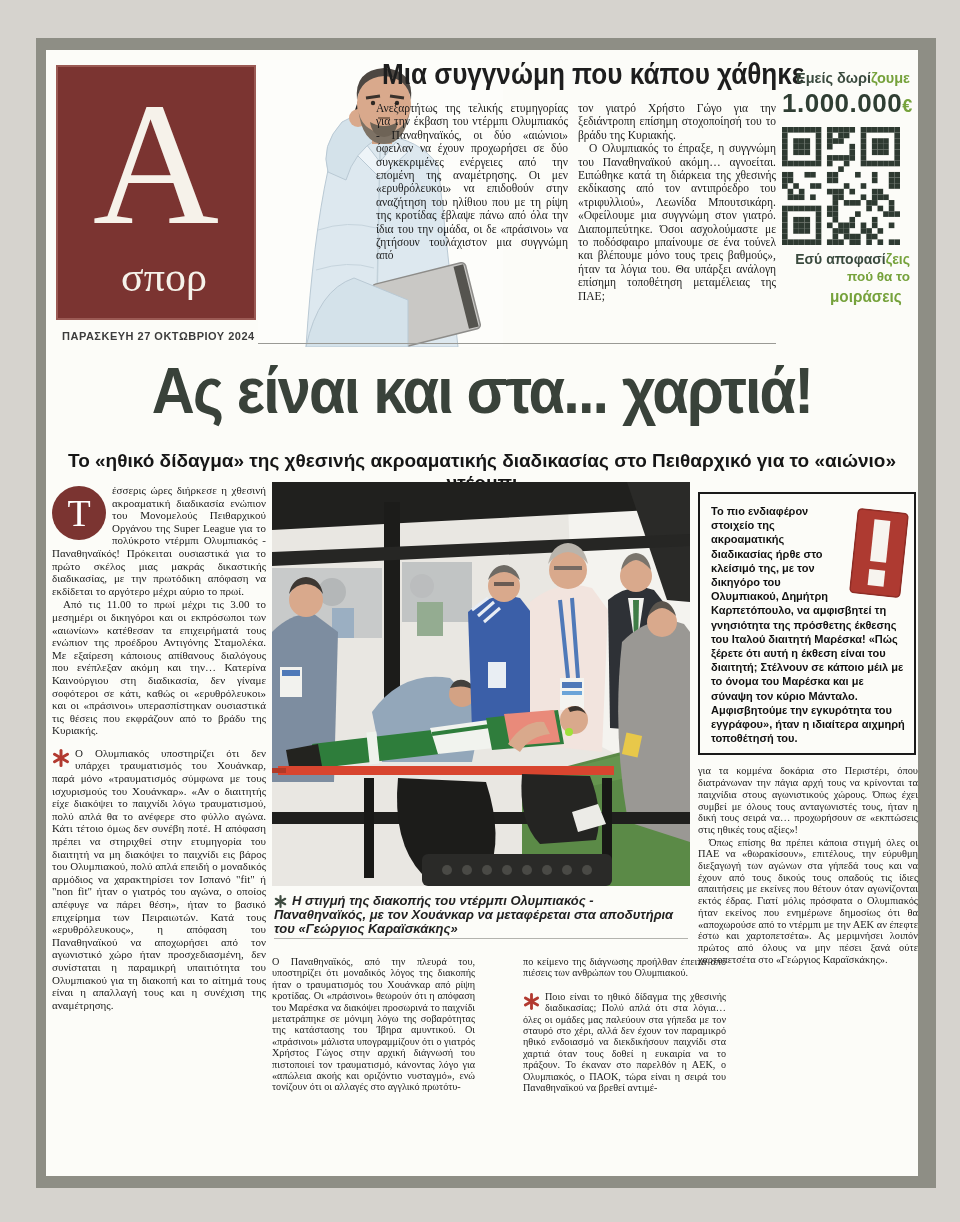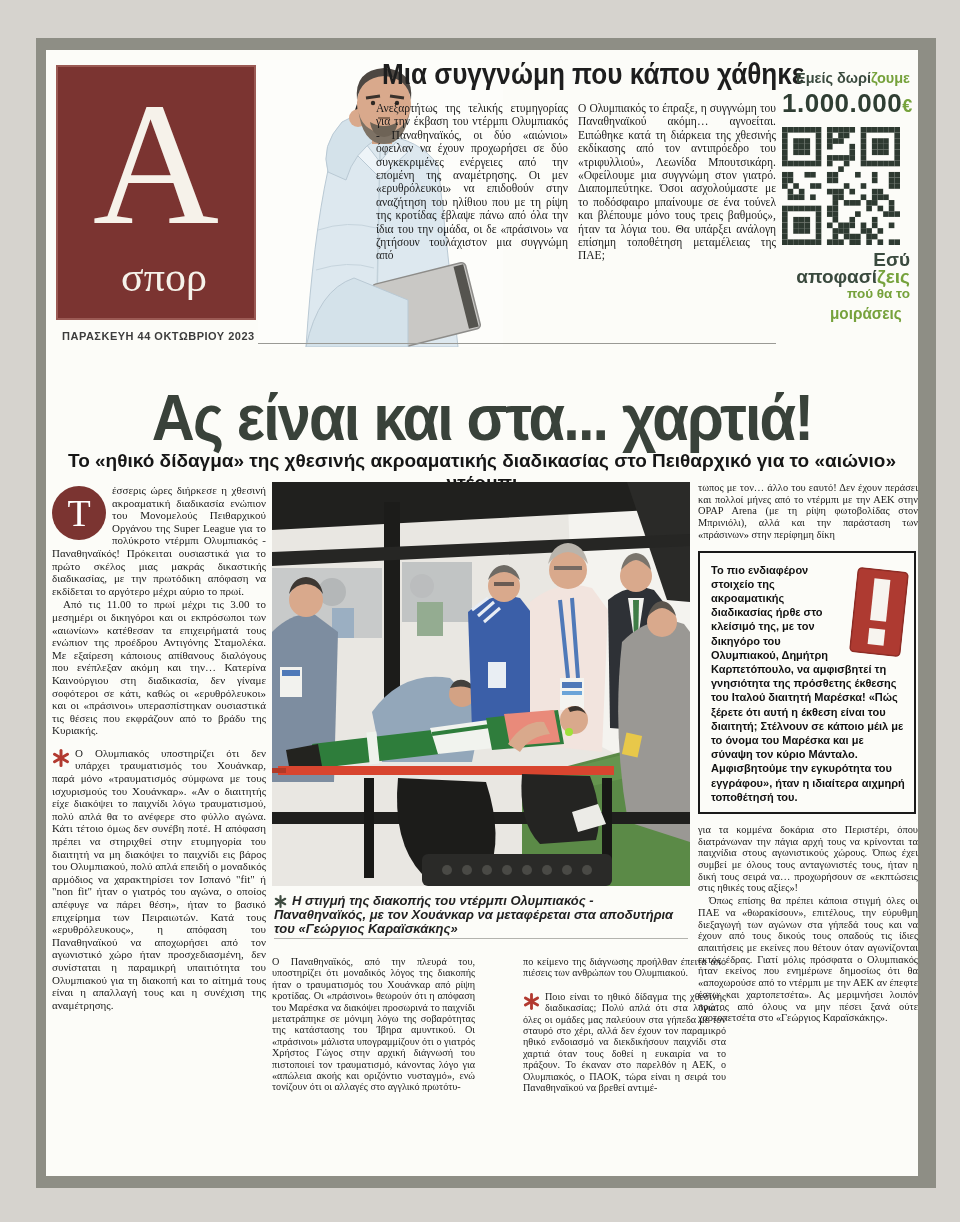--- a/index.html
+++ b/index.html
@@ -50,26 +50,26 @@
   .top-colA{left:330px;width:192px;text-align:right;}
   .top-colB{left:532px;width:198px;}
   .top-rule{position:absolute;left:212px;top:293px;width:518px;border-top:1px solid #9a9a95;}
   
   .promo{position:absolute;left:736px;top:20px;width:128px;font-family:"Liberation Sans",sans-serif;text-align:right;}
   .promo .l1{font-size:14.5px;font-weight:800;color:#3a4a3e;}
   .promo .green{color:#76a23c;}
   .promo .amount{font-size:26px;font-weight:800;color:#2f3e33;letter-spacing:.5px;margin-top:2px;}
   .promo .amount .cur{font-size:18px;color:#76a23c;font-weight:700;}
   .promo .qr{margin:8px 0 6px 0;}
-  .promo .l2{font-size:19px;font-weight:800;color:#3a4a3e;line-height:17px;}
+  .promo .l2{font-size:14px;font-weight:800;color:#3a4a3e;line-height:17px;}
   .promo .l3{font-size:13.5px;font-weight:700;color:#76a23c;line-height:17px;}
   .promo .l4{font-size:17px;font-weight:800;color:#76a23c;margin-top:2px;}
   
   .main-headline{
-    position:absolute;left:0;top:331px;width:100%;text-align:center;
+    position:absolute;left:0;top:304px;width:100%;text-align:center;
     font-family:"Liberation Sans",sans-serif;font-weight:800;font-size:64px;
     color:#39423a;letter-spacing:-2px;
   }
   .main-headline .condense{transform:scaleX(.93);transform-origin:center;}
   .deck{
     position:absolute;left:0;top:400px;width:100%;text-align:center;
     font-family:Liberation Sans, sans-serif;font-weight:700;font-size:19px;color:#161616;
   }
   
   .bodycol{color:#1b1b1b;text-align:justify;overflow:hidden;}
@@ -106,21 +106,21 @@
 </head>
 <body>
 
 <div class="page">
   <div class="paper">
 
     <div class="logo-box">
       <span class="logo-letter">Α</span>
       <span class="logo-word">σπορ</span>
     </div>
-    <div class="date-line">ΠΑΡΑΣΚΕΥΗ 44 ΟΚΤΩΒΡΙΟΥ 2023</div>
+    <div class="date-line">ΠΑΡΑΣΚΕΥΗ 27 ΟΚΤΩΒΡΙΟΥ 2024</div>
 
     <div class="man-photo">
       <svg viewBox="0 0 245 287" width="245" height="287">
         <rect x="0" y="0" width="245" height="287" fill="#fdfdfa"></rect>
 
         <path d="M70,110 Q95,78 125,76 Q160,78 180,105 L200,287 L48,287 Q55,180 70,110 Z" fill="#dde8ef" stroke="#b9c9d4" stroke-width="1"></path>
         <path d="M122,92 L118,287" stroke="#c2d1da" stroke-width="1.5" fill="none"></path>
         <path d="M60,170 Q90,160 118,168 M58,210 Q90,200 116,208" stroke="#c6d4dd" stroke-width="1" fill="none"></path>
 
         <path d="M108,84 L122,102 L138,82 L150,92 L122,118 L98,94 Z" fill="#eef4f8" stroke="#b9c9d4" stroke-width="1"></path>
@@ -154,20 +154,21 @@
       </svg>
     </div>
 
     <div class="top-headline">
       <span class="condense">Μια συγγνώμη που κάπου χάθηκε</span>
     </div>
     <div class="top-col top-colA bodycol">
       <p>Ανεξαρτήτως της τελικής ετυμηγορίας για την έκβαση του ντέρμπι Ολυμπιακός - Παναθηναϊκός, οι δύο «αιώνιοι» όφειλαν να έχουν προχωρήσει σε δύο συγκεκριμένες ενέργειες από την επομένη της αναμέτρησης. Οι μεν «ερυθρόλευκοι» να επιδοθούν στην αναζήτηση του ηλίθιου που με τη ρίψη της κροτίδας έβλαψε πάνω από όλα την ίδια του την ομάδα, οι δε «πράσινοι» να ζητήσουν τουλάχιστον μια συγγνώμη από</p>
     </div>
     <div class="top-col top-colB bodycol">
+      <p>τον γιατρό Χρήστο Γώγο για την ξεδιάντροπη επίσημη στοχοποίησή του το βράδυ της Κυριακής.</p>
       <p>Ο Ολυμπιακός το έπραξε, η συγγνώμη του Παναθηναϊκού ακόμη… αγνοείται. Ειπώθηκε κατά τη διάρκεια της χθεσινής εκδίκασης από τον αντιπρόεδρο του «τριφυλλιού», Λεωνίδα Μπουτσικάρη. «Οφείλουμε μια συγγνώμη στον γιατρό. Διαπομπεύτηκε. Όσοι ασχολούμαστε με το ποδόσφαιρο μπαίνουμε σε ένα τούνελ και βλέπουμε μόνο τους τρεις βαθμούς», ήταν τα λόγια του. Θα υπάρξει ανάλογη επίσημη τοποθέτηση μεταμέλειας της ΠΑΕ;</p>
     </div>
     <div class="top-rule"></div>
 
     <div class="promo">
       <div class="l1"><span>Εμείς δωρί</span><span class="green">ζουμε</span></div>
       <div class="amount"><span>1.000.000</span><span class="cur">€</span></div>
       <div class="qr">
         <svg id="qr" viewBox="0 0 126 126" width="118" height="118">
             <rect x="0" y="0" width="6" height="6" fill="#2e3a31"></rect>
@@ -543,21 +544,20 @@
                 <rect x="7.5" y="0" width="3" height="18" rx="1.5"></rect>
                 <rect x="7.5" y="0" width="3" height="18" rx="1.5" transform="rotate(60 9 9)"></rect>
                 <rect x="7.5" y="0" width="3" height="18" rx="1.5" transform="rotate(120 9 9)"></rect>
               </g>
             </svg>
         </span><span>Ποιο είναι το ηθικό δίδαγμα της χθεσινής διαδικασίας; Πολύ απλά ότι στα λόγια… όλες οι ομάδες μας παλεύουν στα γήπεδα με τον σταυρό στο χέρι, αλλά δεν έχουν τον παραμικρό ηθικό ενδοιασμό να διεκδικήσουν παιχνίδι στα χαρτιά όταν τους δοθεί η ευκαιρία να το πράξουν. Το έκαναν στο παρελθόν η ΑΕΚ, ο Ολυμπιακός, ο ΠΑΟΚ, τώρα είναι η σειρά του Παναθηναϊκού να βρεθεί αντιμέ-</span>
       </p>
     </div>
 
     <div class="bodycol col4">
-      <p>τωπος με τον… άλλο του εαυτό! Δεν έχουν περάσει και πολλοί μήνες από το ντέρμπι με την ΑΕΚ στην OPAP Arena (με τη ρίψη φωτοβολίδας στον Μπρινιόλι), αλλά και την παράσταση των «πράσινων» στην περίφημη δίκη</p>
       <div class="sidebox">
         <span class="stamp">
           <svg width="52" height="86" viewBox="0 0 52 86">
             <rect x="1" y="1" width="50" height="84" rx="4" fill="#ae3a31" stroke="#8e2d26" stroke-width="1.5"></rect>
             <rect x="18" y="10" width="16" height="42" fill="#f7f4ef"></rect>
             <rect x="18" y="60" width="16" height="16" fill="#f7f4ef"></rect>
           </svg>
         </span>
         <span>Το πιο ενδιαφέρον στοιχείο της ακροαματικής διαδικασίας ήρθε στο κλείσιμό της, με τον δικηγόρο του Ολυμπιακού, Δημήτρη Καρπετόπουλο, να αμφισβητεί τη γνησιότητα της πρόσθετης έκθεσης του Ιταλού διαιτητή Μαρέσκα! «Πώς ξέρετε ότι αυτή η έκθεση είναι του διαιτητή; Στέλνουν σε κάποιο μέιλ με το όνομα του Μαρέσκα και με σύναψη τον κύριο Μάνταλο. Αμφισβητούμε την εγκυρότητα του εγγράφου», ήταν η ιδιαίτερα αιχμηρή τοποθέτησή του.</span>
       </div>

